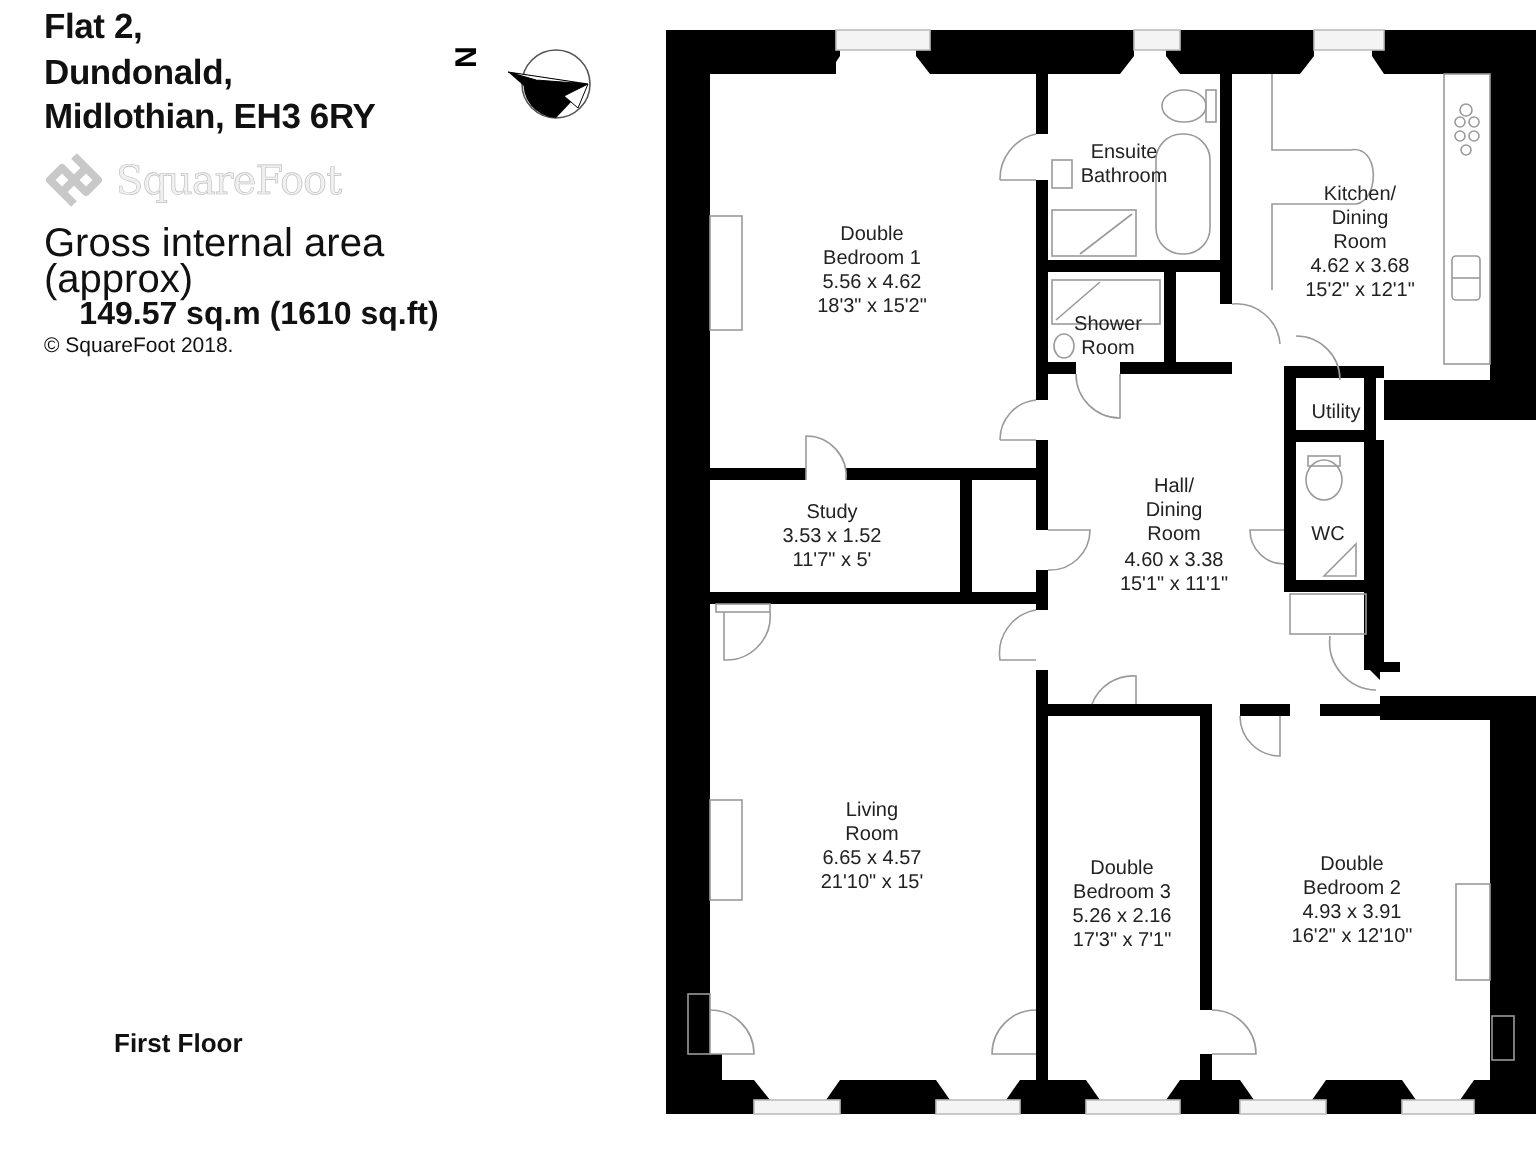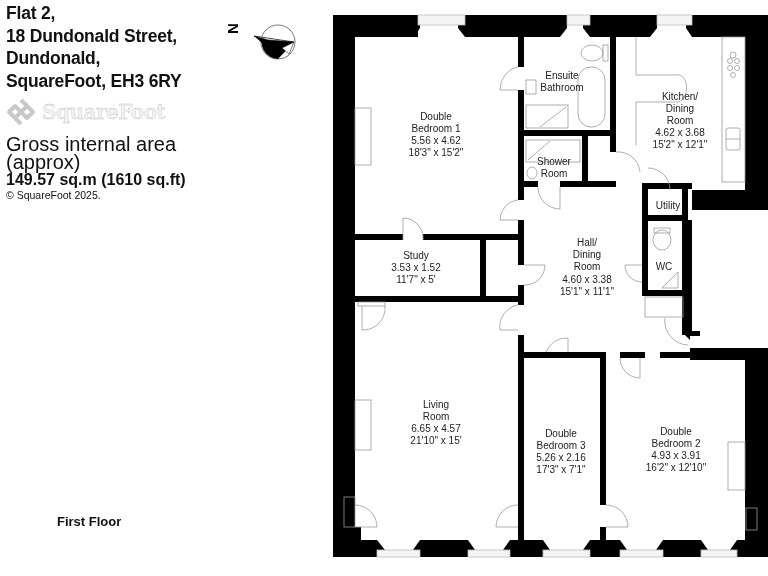--- a/index.html
+++ b/index.html
@@ -1,50 +1,49 @@
 <!DOCTYPE html>
 <html><head>
 <meta charset="utf-8">
 <style>
   html, body { margin: 0; padding: 0; background: #ffffff; }
   body { width: 768px; height: 576px; position: relative; overflow: hidden; font-family: "Liberation Sans", sans-serif; color: #111; }
-  .info { position: absolute; left: 6px; top: 2px; width: 215px; }
+  .info { position: absolute; left: 22px; top: 2px; width: 215px; }
   .addr { font-weight: bold; font-size: 17.5px; line-height: 22.5px; letter-spacing: -0.2px; }
   .logo { display: flex; align-items: center; margin-top: 4px; height: 32px; }
   .logo-mark { width: 30px; height: 30px; }
-  .logo-text { font-family: "DejaVu Serif", serif; font-size: 20px; color: #c9c9c9; margin-left: 6px; letter-spacing: -0.5px; -webkit-text-stroke: 0.3px #bdbdbd; color: #f0f0f0; font-weight: bold; }
+  .logo-text { font-family: "DejaVu Serif", serif; font-size: 20px; color: #c9c9c9; margin-left: 6px; letter-spacing: -0.5px; -webkit-text-stroke: 0.3px #bdbdbd; color: #f0f0f0; }
   .gia-label { font-size: 20px; margin-top: 7px; line-height: 18px; }
-  .gia-value { font-size: 16px; font-weight: bold; line-height: 18px; }
+  .gia-value { font-size: 16px; font-weight: bold; line-height: 18px; text-align: center; }
   .small { font-size: 10.5px; line-height: 12px; }
   .floor-label { position: absolute; left: 13px; top: 514px; font-size: 13px; font-weight: bold; padding-left: 44px; }
   .compass { position: absolute; left: 222px; top: 14px; width: 80px; height: 50px; }
   .plan { position: absolute; left: 0; top: 0; width: 768px; height: 576px; pointer-events: none; }
   .plan .room-label { font-family: "Liberation Sans", sans-serif; font-size: 10px; fill: #222; text-anchor: middle; }
   .room { pointer-events: auto; }
 </style>
 </head>
 <body>
 
 <div class="info">
   <div class="addr">Flat 2,</div>
-  <div class="addr">18 Dundonald Street,</div>
   <div class="addr">Dundonald,</div>
-  <div class="addr">SquareFoot, EH3 6RY</div>
+  <div class="addr">Midlothian, EH3 6RY</div>
   <div class="logo">
     <svg class="logo-mark" viewBox="0 0 30 30">
       <g fill="none" stroke="#c8c8c8" stroke-width="4" stroke-linejoin="round">
         <path d="M15 3 L27 15 L21 21 L15 15 L9 21"></path>
         <path d="M15 27 L3 15 L9 9 L15 15 L21 9"></path>
       </g>
     </svg>
     <span class="logo-text">SquareFoot</span>
   </div>
   <div class="gia-label">Gross internal area (approx)</div>
   <div class="gia-value">149.57 sq.m (1610 sq.ft)</div>
-  <div class="small">© SquareFoot 2025.</div>
+  <div class="small">© SquareFoot 2018.</div>
 </div>
 
 <svg class="compass" viewBox="0 0 80 50">
   <text x="4" y="20" font-family="Liberation Sans, sans-serif" font-weight="bold" font-size="15" transform="rotate(-90 10 14)">N</text>
   <circle cx="56" cy="28" r="17" fill="#fff" stroke="#555" stroke-width="0.8"></circle>
   <path d="M56 45 A17 17 0 0 1 40 25 L72 28 Z" fill="#000"></path>
   <path d="M32 22 L72 28 L48 36 Z" fill="#000"></path>
   <path d="M32 22 L72 28 L46 26 Z" fill="#fff" stroke="#000" stroke-width="0.6"></path>
   <path d="M60 34 L72 28 L67 40 Z" fill="#fff" stroke="#000" stroke-width="0.5"></path>
 </svg>

